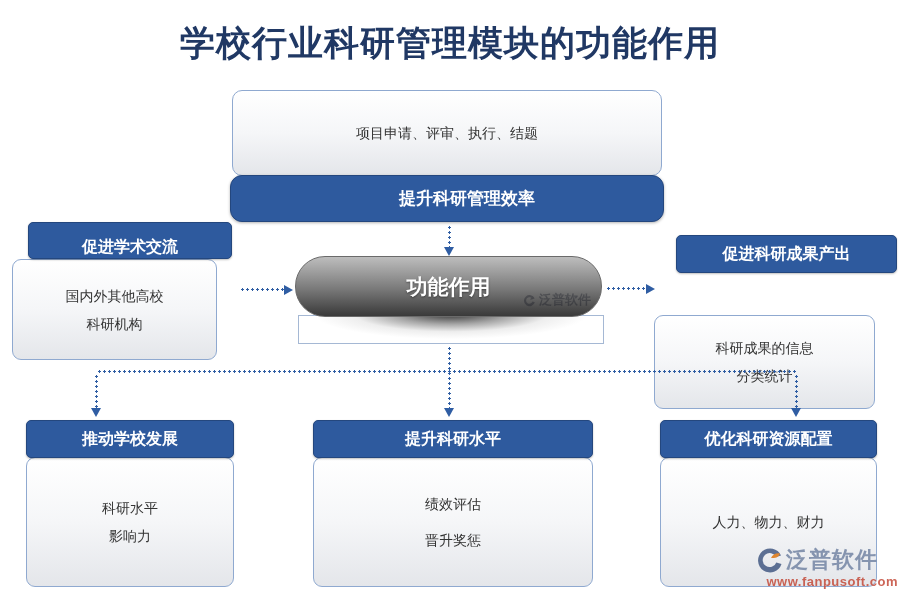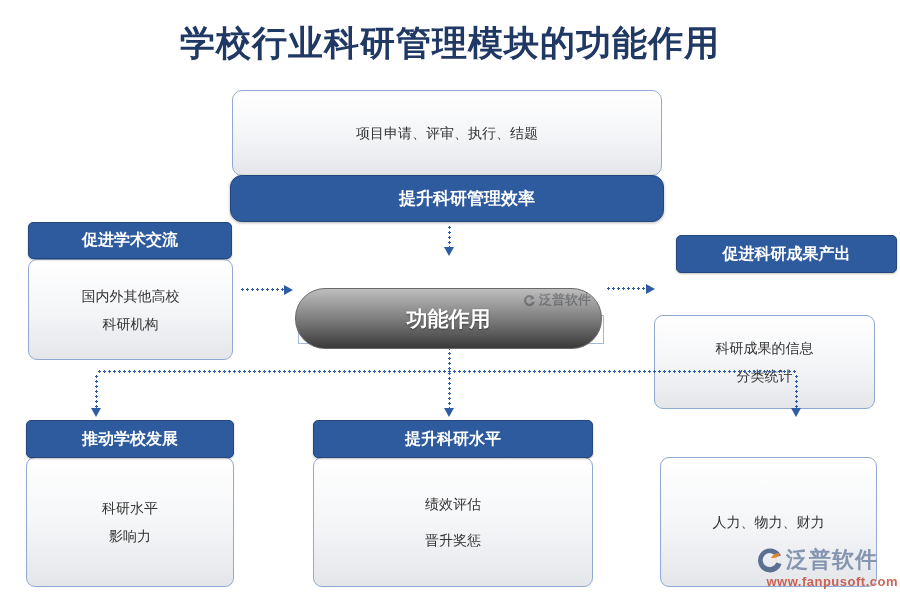--- a/index.html
+++ b/index.html
@@ -27,21 +27,21 @@
   .top-bar{
     position:absolute;display:flex;align-items:center;justify-content:center;
     background:var(--header-blue,#2e5a9e);color:#fff;font-weight:bold;font-size:17px;
     border:1px solid var(--header-blue-border,#24477e);border-radius:12px;
     box-shadow:0 1px 3px rgba(0,0,0,.3);z-index:3;box-sizing:border-box;
   }
   .pill{
     position:absolute;display:flex;align-items:center;justify-content:center;
     background:linear-gradient(180deg,#bdbdbd 0%,#9e9e9e 25%,#787878 55%,#474747 90%,#3a3a3a 100%);
     border:1px solid #6a6a6a;border-radius:30px;color:#fff;font-weight:bold;font-size:21px;
-    text-shadow:0 1px 2px rgba(0,0,0,.45);z-index:4;box-sizing:border-box;margin-top:32px;
+    text-shadow:0 1px 2px rgba(0,0,0,.45);z-index:4;box-sizing:border-box;
   }
   .shadow-box{
     position:absolute;border:1px solid #a5b8d4;background:
       radial-gradient(ellipse 58% 120% at 50% -8%,rgba(15,15,15,.85) 0%,rgba(60,60,60,.45) 32%,rgba(140,140,140,.15) 55%,rgba(255,255,255,0) 78%);
     z-index:1;box-sizing:border-box;
   }
   .dot-h{position:absolute;height:3px;z-index:2;
     background-image:radial-gradient(circle,var(--connector-blue,#2f5da3) 1.2px,transparent 1.4px);
     background-size:5px 3px;background-repeat:repeat-x;}
   .dot-v{position:absolute;width:3px;z-index:2;
@@ -69,24 +69,24 @@
 
   <h1 class="title">学校行业科研管理模块的功能作用</h1>
 
   <div class="body-box" style="left:232px;top:90px;width:430px;height:86px;border-radius:10px;">
     <span>项目申请、评审、执行、结题</span>
   </div>
   <div class="top-bar" style="left:230px;top:175px;width:434px;height:47px;padding-left:40px;">
     <span>提升科研管理效率</span>
   </div>
 
-  <div class="hdr" style="left:28px;top:222px;width:204px;height:37px;">
+  <div class="hdr" style="left:28px;top:222px;width:204px;height:37px;align-items:flex-end;">
     <span>促进学术交流</span>
   </div>
-  <div class="body-box" style="left:28px;top:259px;width:205px;height:101px;">
+  <div class="body-box" style="left:12px;top:259px;width:205px;height:101px;">
     <span>国内外其他高校</span>
     <span>科研机构</span>
   </div>
 
   <div class="hdr" style="left:654px;top:235px;width:221px;height:38px;margin-left:22px;">
     <span>促进科研成果产出</span>
   </div>
   <div class="body-box" style="left:654px;top:271px;width:221px;height:94px;margin-top:44px;">
     <span>科研成果的信息</span>
     <span>分类统计</span>
@@ -113,20 +113,23 @@
   </div>
 
   <div class="hdr" style="left:313px;top:420px;width:280px;height:38px;">
     <span>提升科研水平</span>
   </div>
   <div class="body-box" style="left:313px;top:457px;width:280px;height:130px;gap:8px;">
     <span>绩效评估</span>
     <span>晋升奖惩</span>
   </div>
 
+  <div class="hdr" style="left:660px;top:420px;width:217px;height:38px;">
+    <span>优化科研资源配置</span>
+  </div>
   <div class="body-box" style="left:660px;top:457px;width:217px;height:130px;">
     <span>人力、物力、财力</span>
   </div>
 
   <div class="dot-v" style="left:448px;top:225px;height:22px;"></div>
   <div class="arr-down" style="left:444px;top:247px;"></div>
 
   <div class="dot-h" style="left:240px;top:288px;width:44px;"></div>
   <div class="arr-right" style="left:284px;top:285px;"></div>
 

